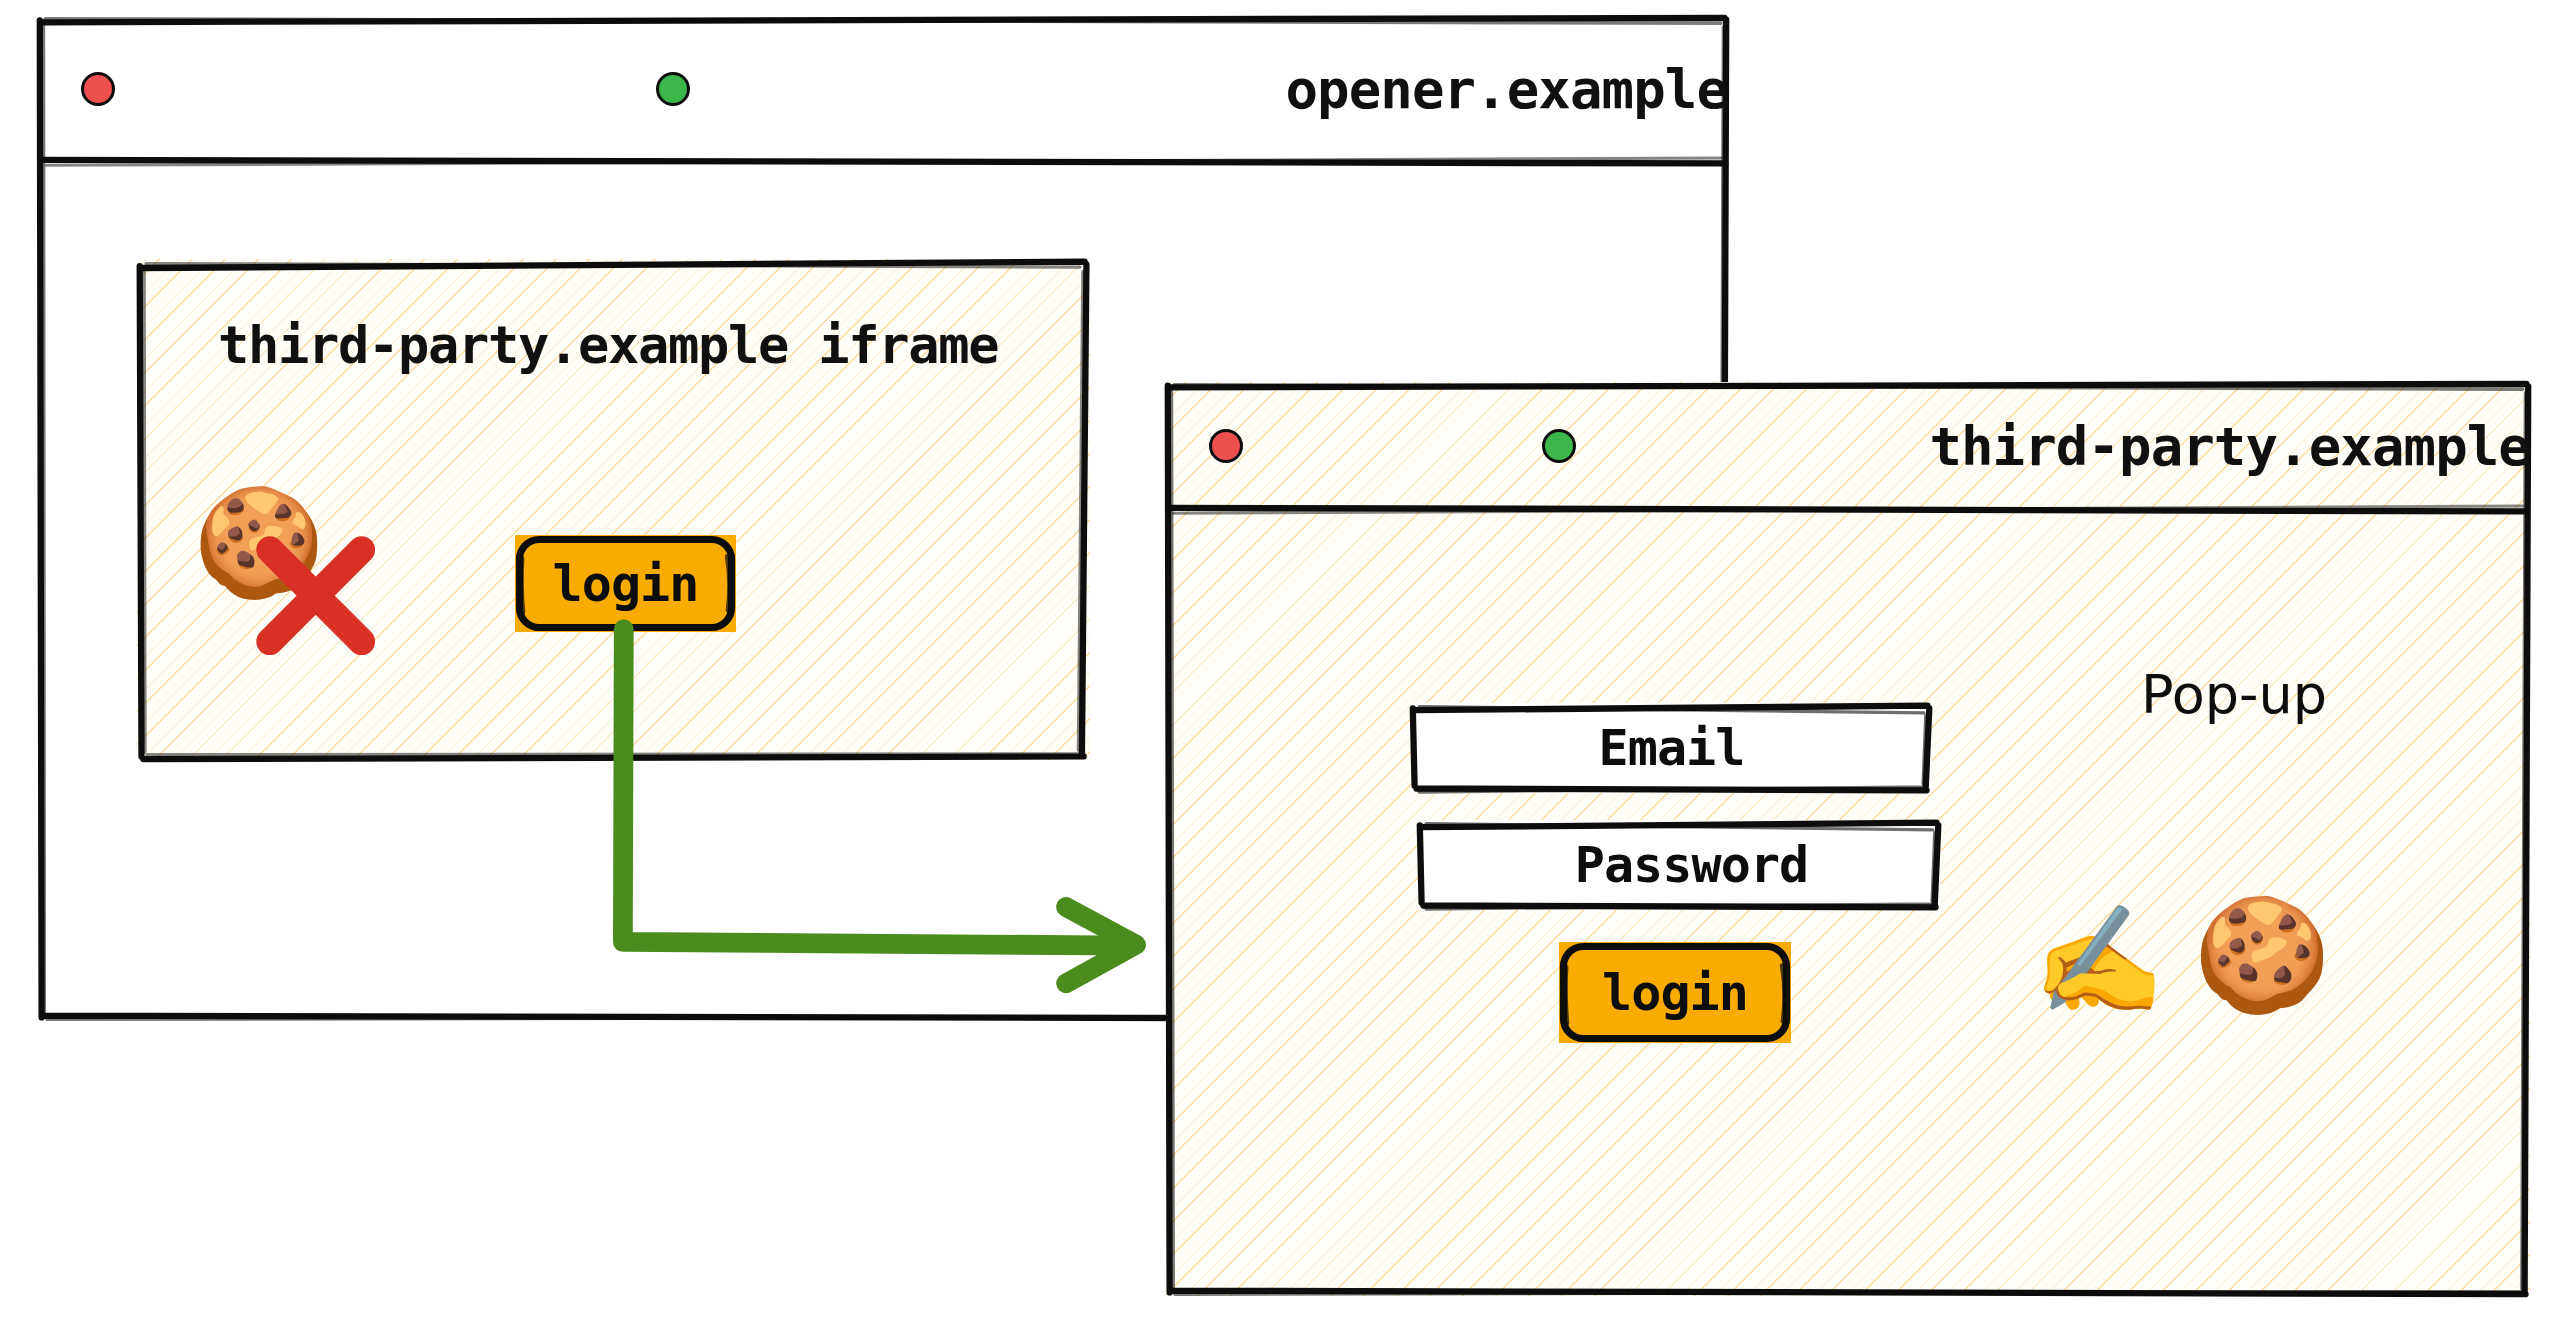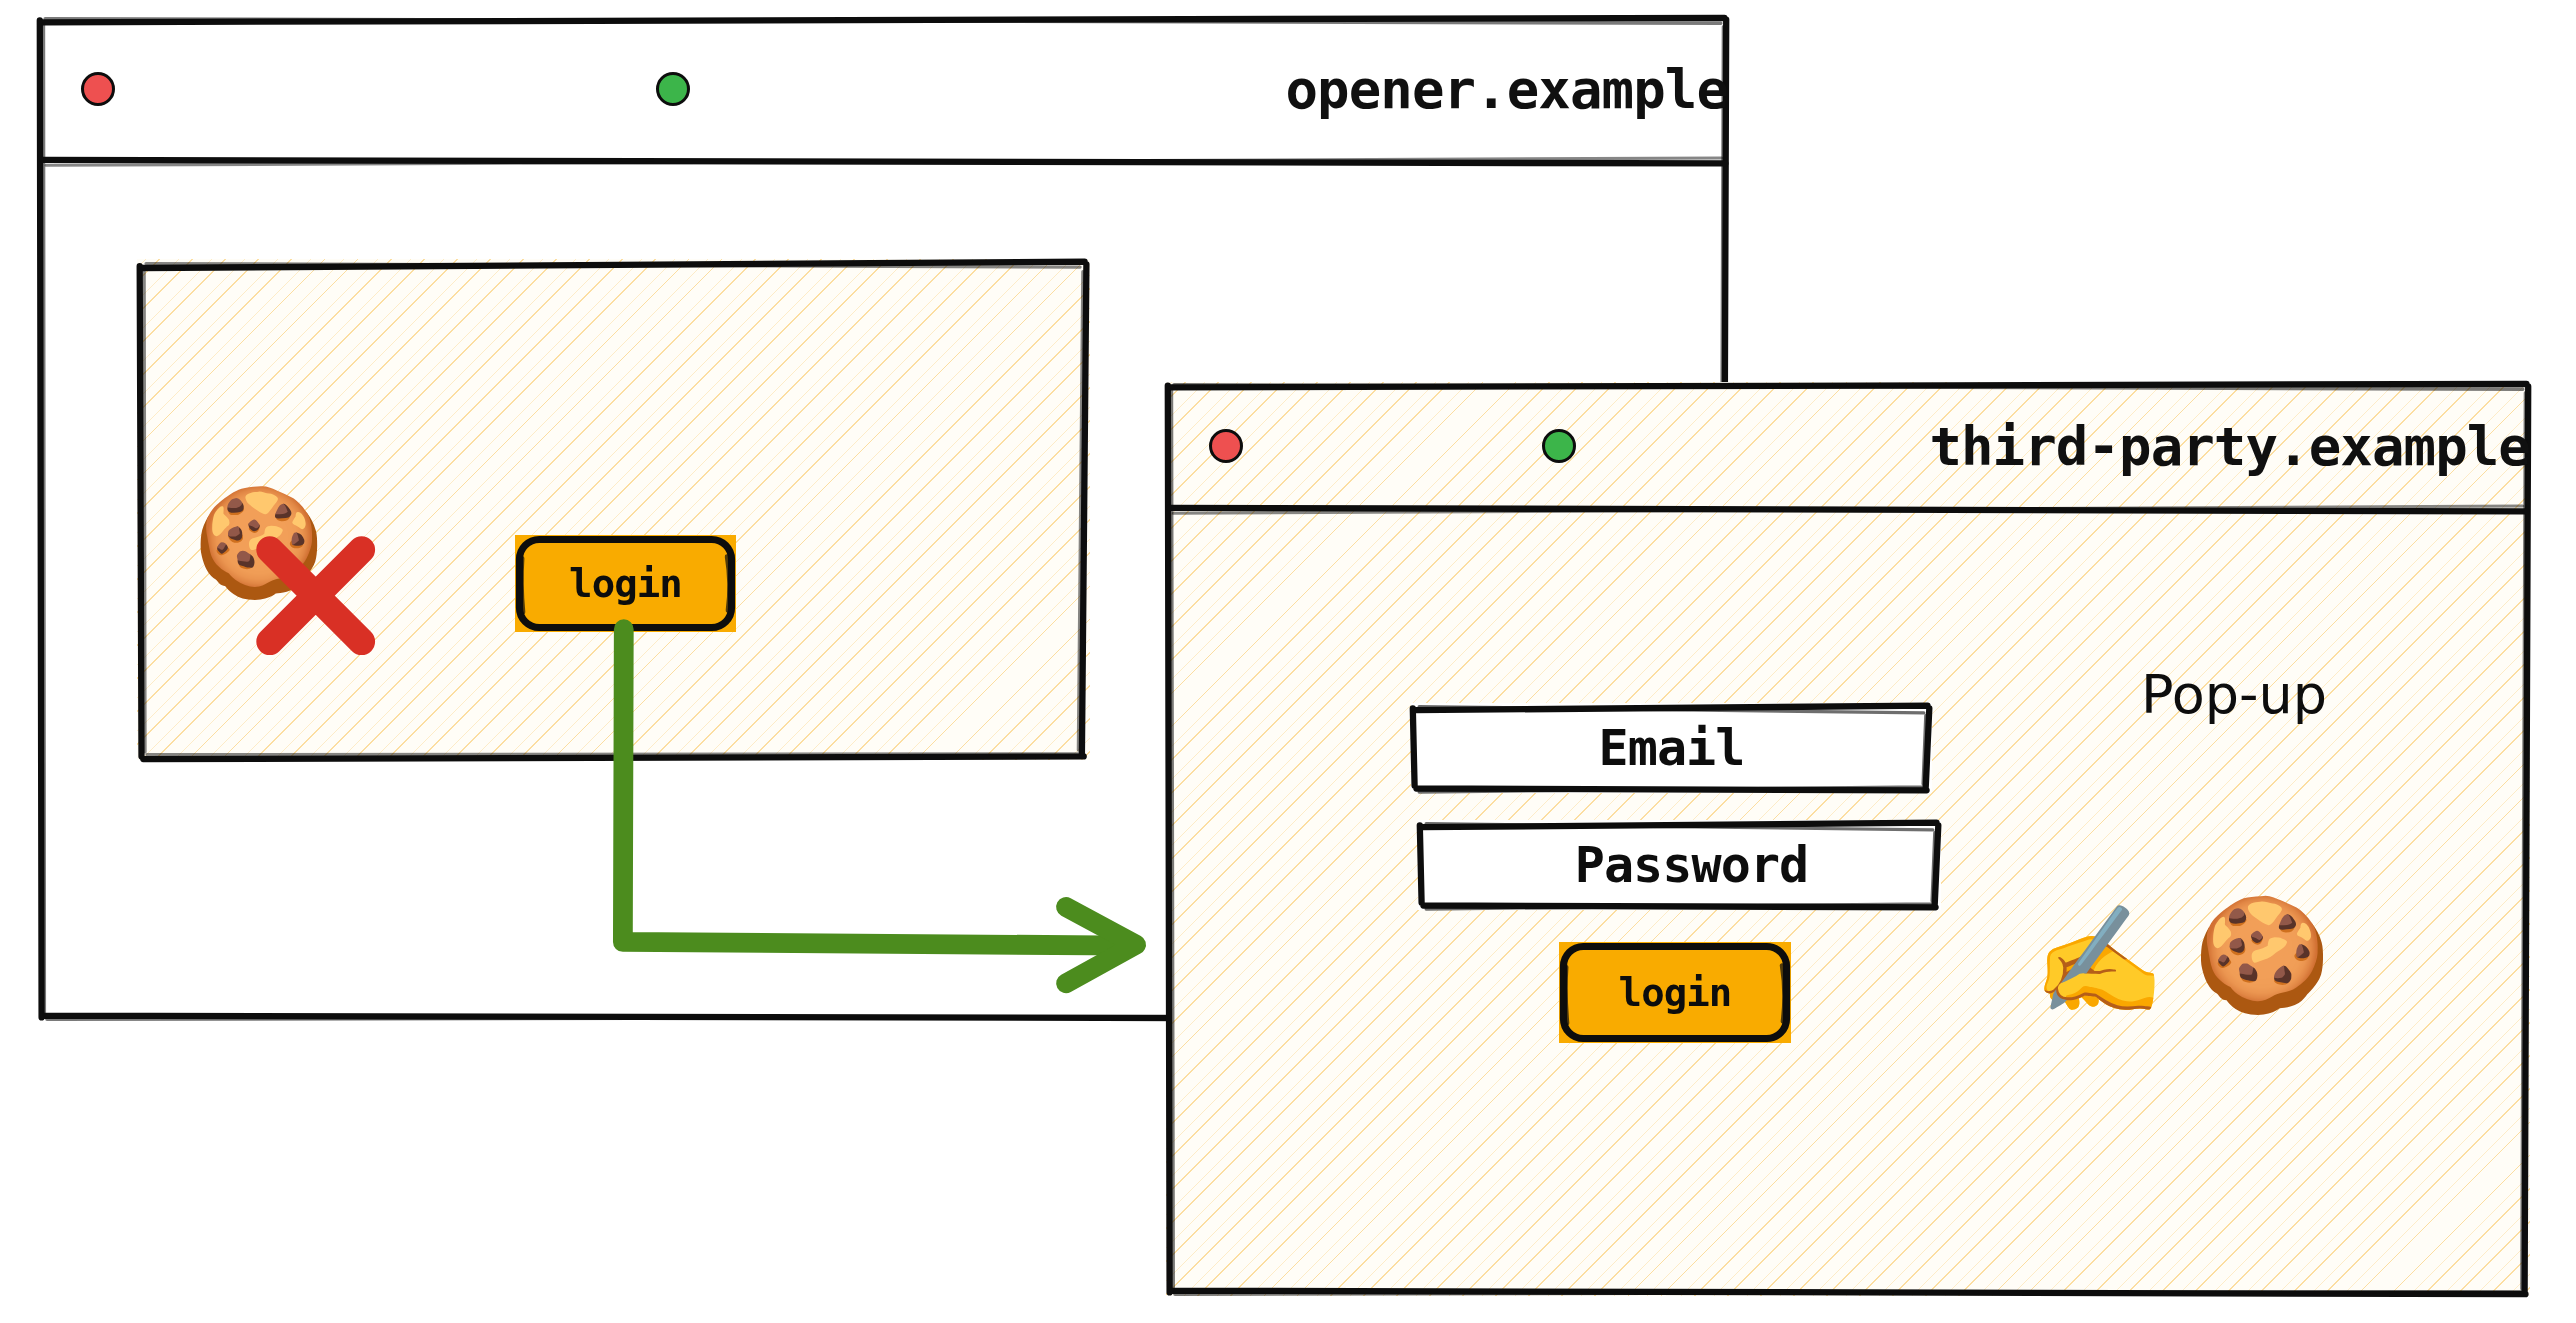--- a/index.html
+++ b/index.html
@@ -179,21 +179,21 @@
 
   
   .login-btn {
     position: absolute;
     box-sizing: border-box;
     background: #f9ab00;
     display: flex;
     align-items: center;
     justify-content: center;
     font-family: "DejaVu Sans Mono", "Liberation Mono", monospace;
-    font-size: 39px;
+    font-size: 50px;
     font-weight: 700;
     color: #0d0d0d;
     letter-spacing: -0.9px;
   }
   #iframe-login-button {
     left: 515px;
     top: 535px;
     width: 221px;
     height: 97px;
   }
@@ -276,20 +276,21 @@
       <span class="title-text">opener.example</span>
     </div>
   </div>
 
   <div id="iframe-box">
     <svg class="sketch-svg" viewBox="0 0 1060 557" preserveAspectRatio="none">
       <path d="M5,10 L1054,3 M1056,6 L1051,550 M1053,553 L7,556 M5,553 L3,8" fill="none" stroke="#0d0d0d" stroke-width="7" stroke-linecap="round"></path>
       <path d="M10,5 L1049,9 M1052,14 L1047,546 M1048,550 L11,551 M9,548 L8,12" fill="none" stroke="#0d0d0d" stroke-width="3.5" stroke-linecap="round" opacity="0.5"></path>
     </svg>
 
+    <div class="iframe-label">third-party.example iframe</div>
   </div>
 
   <div class="emoji" id="iframe-cookie">🍪</div>
   <svg class="emoji" id="iframe-cookie-x" style="left:250px;top:530px;width:135px;height:135px;font-size:0" viewBox="0 0 150 150">
     <path d="M22,22 L124,124 M124,22 L22,124" fill="none" stroke="#d93025" stroke-width="30" stroke-linecap="round"></path>
   </svg>
 
   <div class="login-btn" id="iframe-login-button">
     <svg class="sketch-svg" viewBox="0 0 246 108" preserveAspectRatio="none">
       <rect x="5" y="5" width="236" height="98" rx="22" ry="22" fill="#f9ab00" stroke="#0d0d0d" stroke-width="8"></rect>

